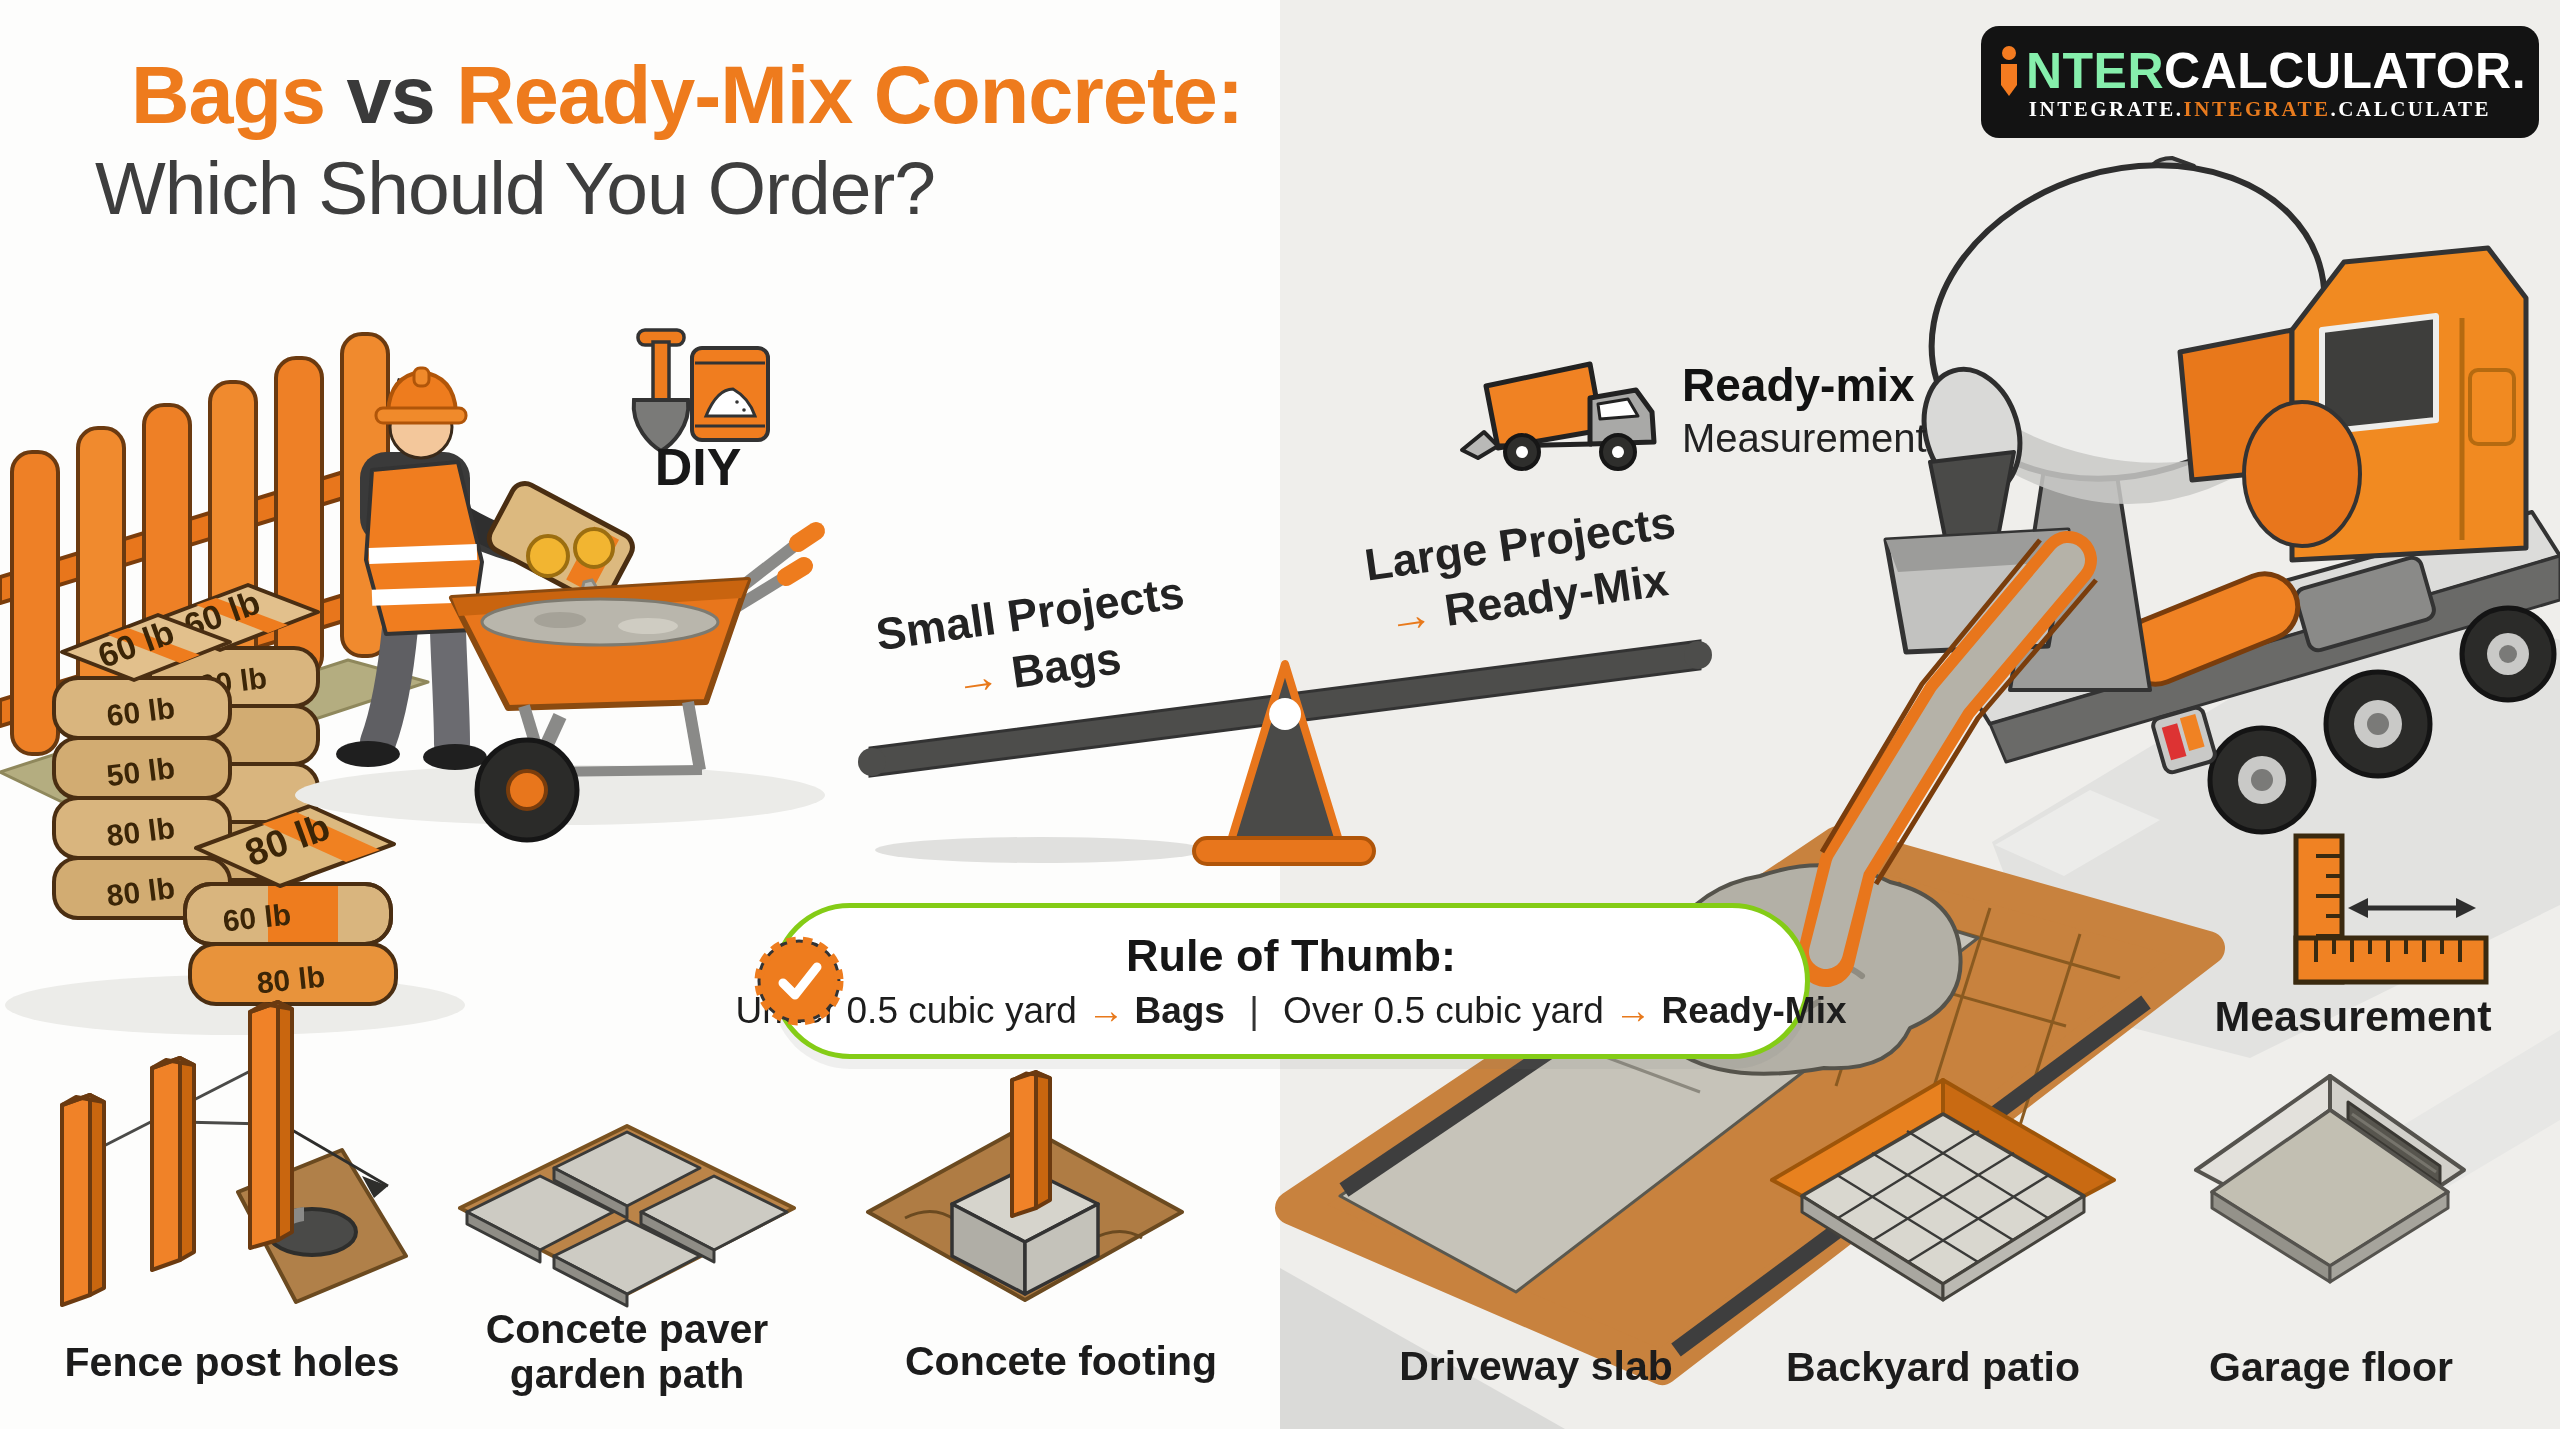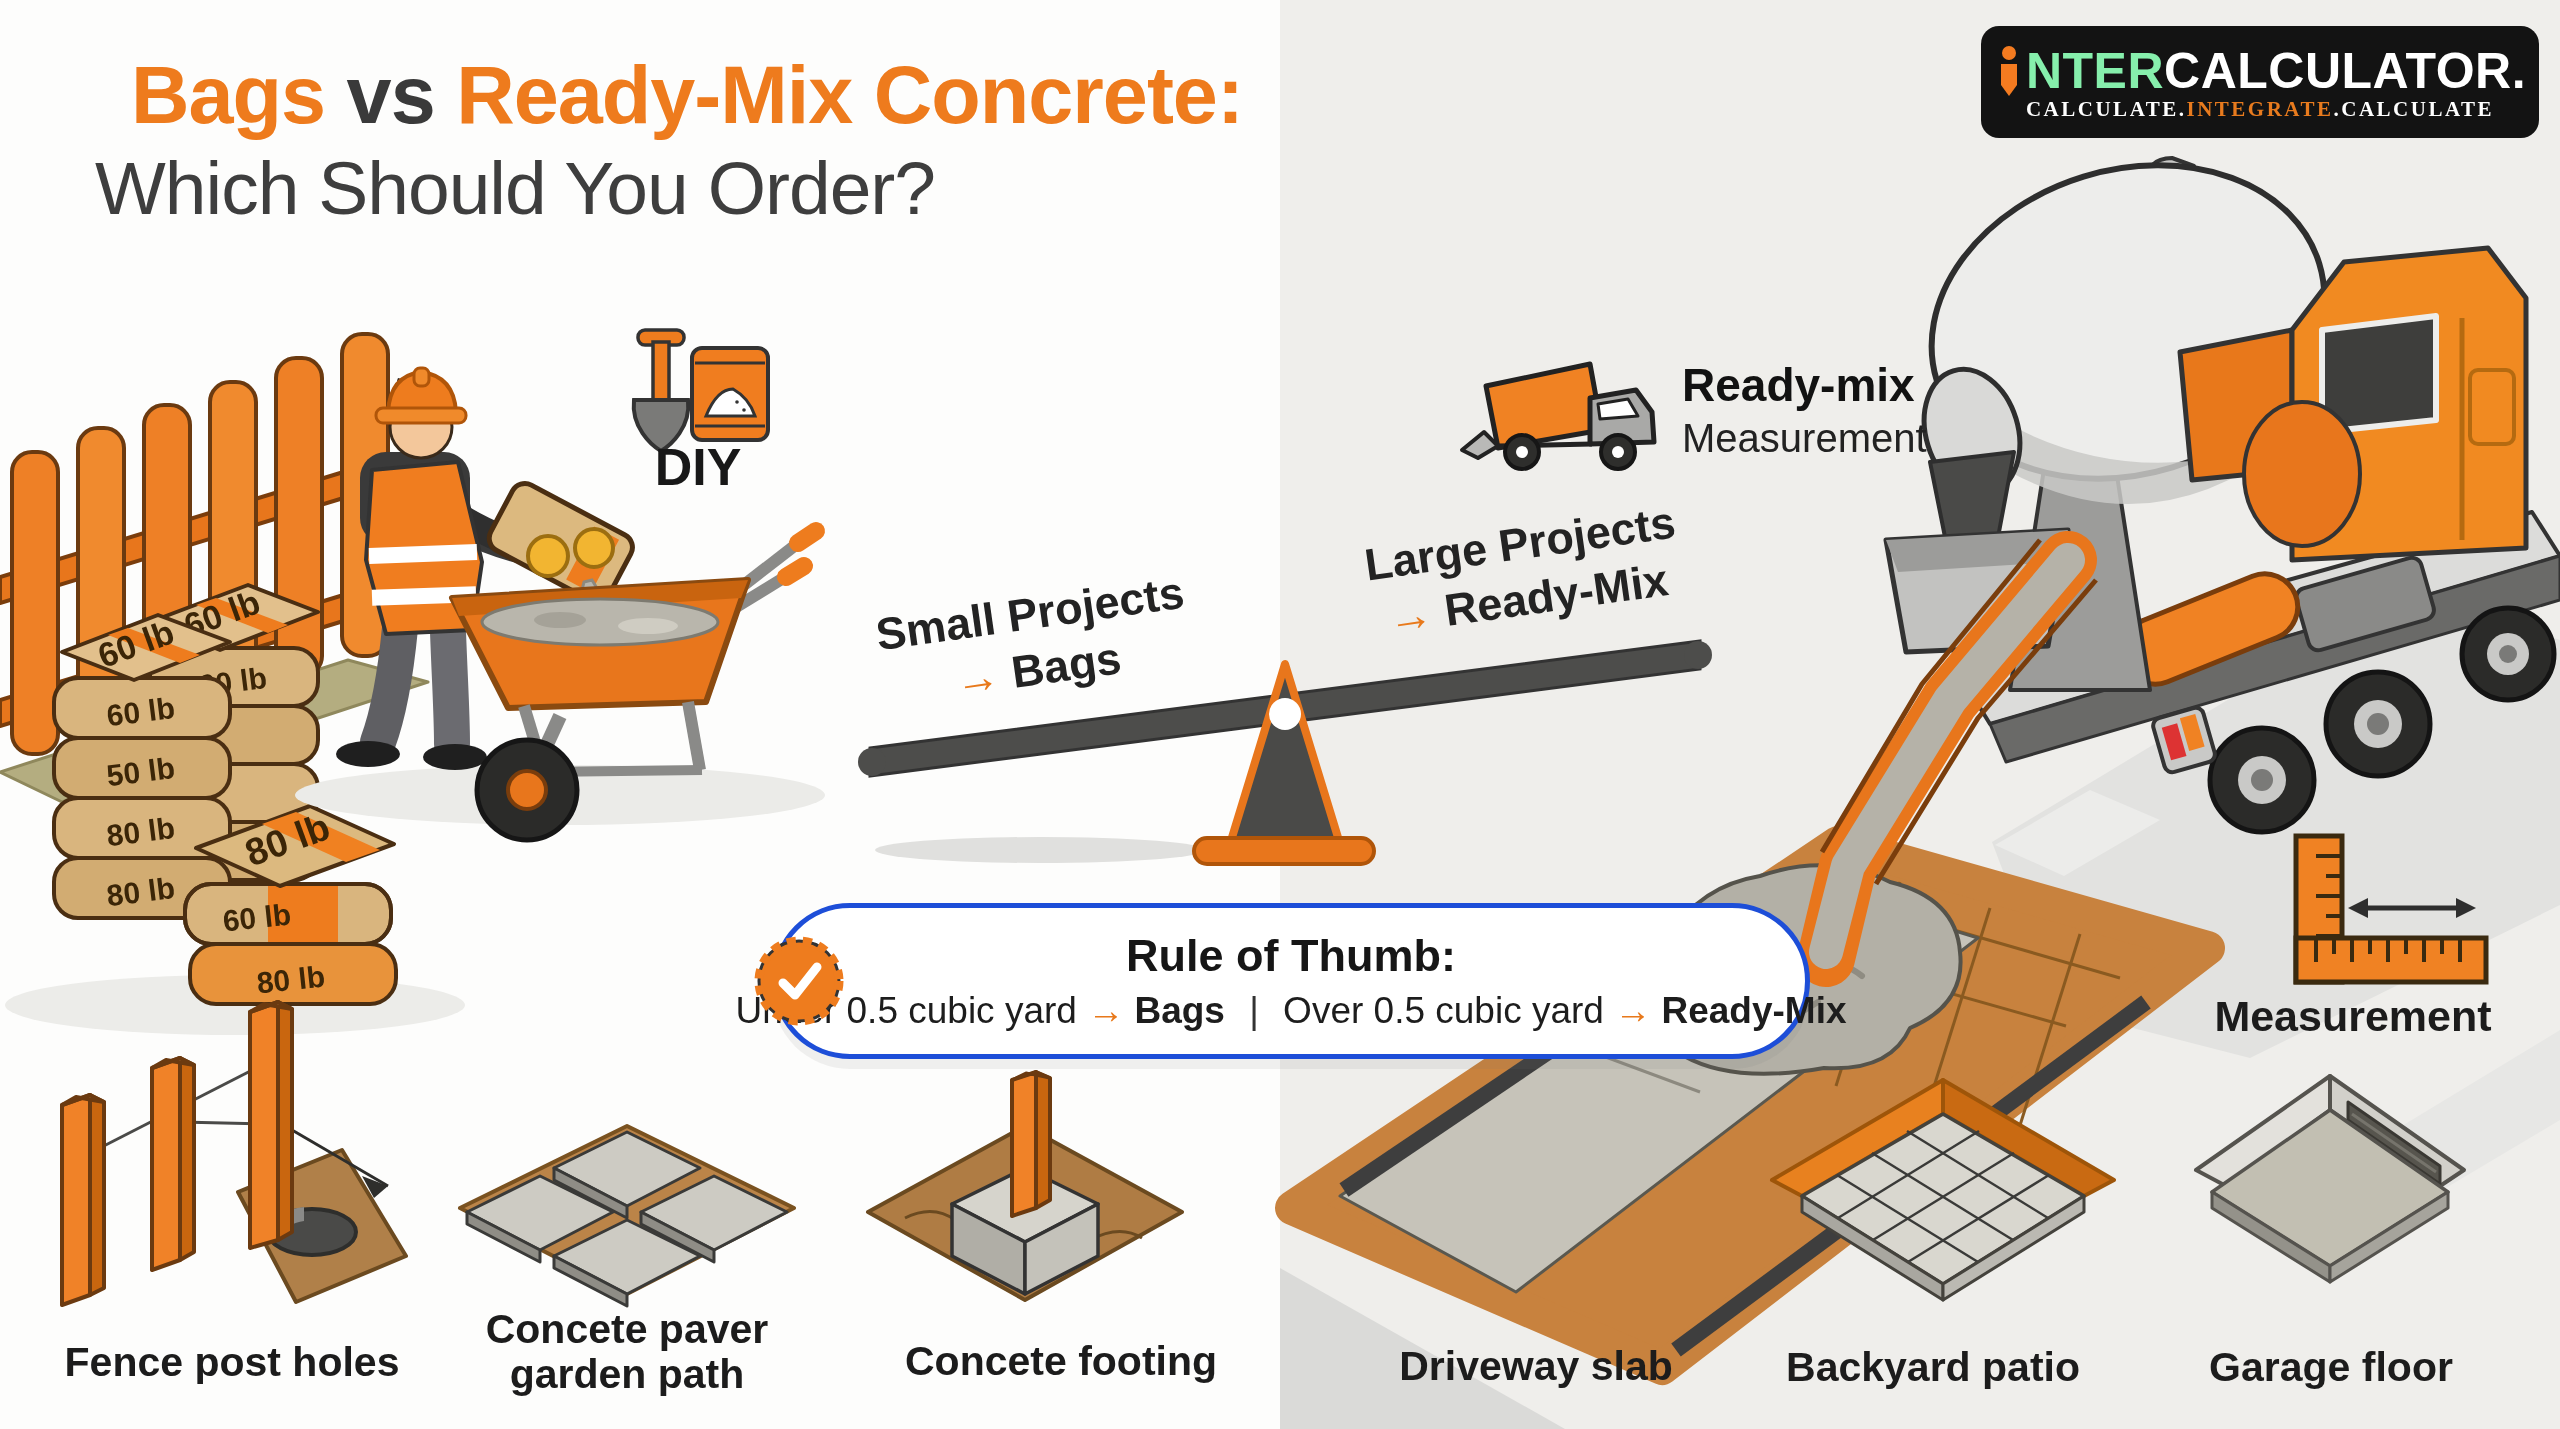--- a/index.html
+++ b/index.html
@@ -38,21 +38,21 @@
                 font-size:45px;color:#232323;line-height:1.25;white-space:nowrap;}
   #seesaw-left{left:1034px;top:642px;}
   #seesaw-right{left:1524px;top:572px;}
   .arr{color:#E8791B;font-weight:700;}
   
   #readymix-title{left:1682px;top:358px;font-size:46px;font-weight:700;color:#121212;white-space:nowrap;}
   #readymix-sub{left:1682px;top:416px;font-size:40px;font-weight:400;color:#222;white-space:nowrap;}
   
   #measure-label{left:2353px;top:1017px;}
   
-  #rule-pill{left:772px;top:903px;width:1028px;height:146px;background:#fff;border:5px solid #1d4ed8;
+  #rule-pill{left:772px;top:903px;width:1028px;height:146px;background:#fff;border:5px solid #84cc16;
              border-radius:78px;box-shadow:0 10px 0 rgba(120,120,120,.10);z-index:6;
              display:flex;flex-direction:column;align-items:center;justify-content:center;gap:8px;}
   #rule-pill .rt{font-size:45px;font-weight:700;color:#161616;}
   #rule-pill .rl{font-size:37px;color:#1d1d1d;white-space:nowrap;}
   #rule-pill .rl b{font-weight:700;}
   #rule-pill .sep{margin:0 14px;color:#333;}
   #rule-badge{position:absolute;left:-26px;top:50%;transform:translateY(-50%);}
   .txt{position:absolute;}
 </style>
 </head>
@@ -386,21 +386,21 @@
 <div class="abs" id="logo">
   <div class="row1">
     <svg width="30" height="52" viewBox="0 0 30 52">
       <circle cx="15" cy="8" r="7" fill="#F47B20"></circle>
       <path d="M7,19 h16 v21 l-8,11 l-8,-11 z" fill="#F47B20"></path>
     </svg>
     <span class="orange">NTER</span>
       <span>CALCULATOR.</span>
   </div>
   <div class="row2">
-    <span>CALCULATE.</span><span class="orange">INTEGRATE</span><span>.CALCULATE</span>
+    <span>INTEGRATE.</span><span class="orange">INTEGRATE</span><span>.CALCULATE</span>
   </div>
 </div>
 
 <div class="abs txt" id="diy-label">DIY</div>
 
 <div class="abs seesaw-label" id="seesaw-left">
   <div>Small Projects</div>
   <div><span class="arr">→</span> <span>Bags</span></div>
 </div>
 

